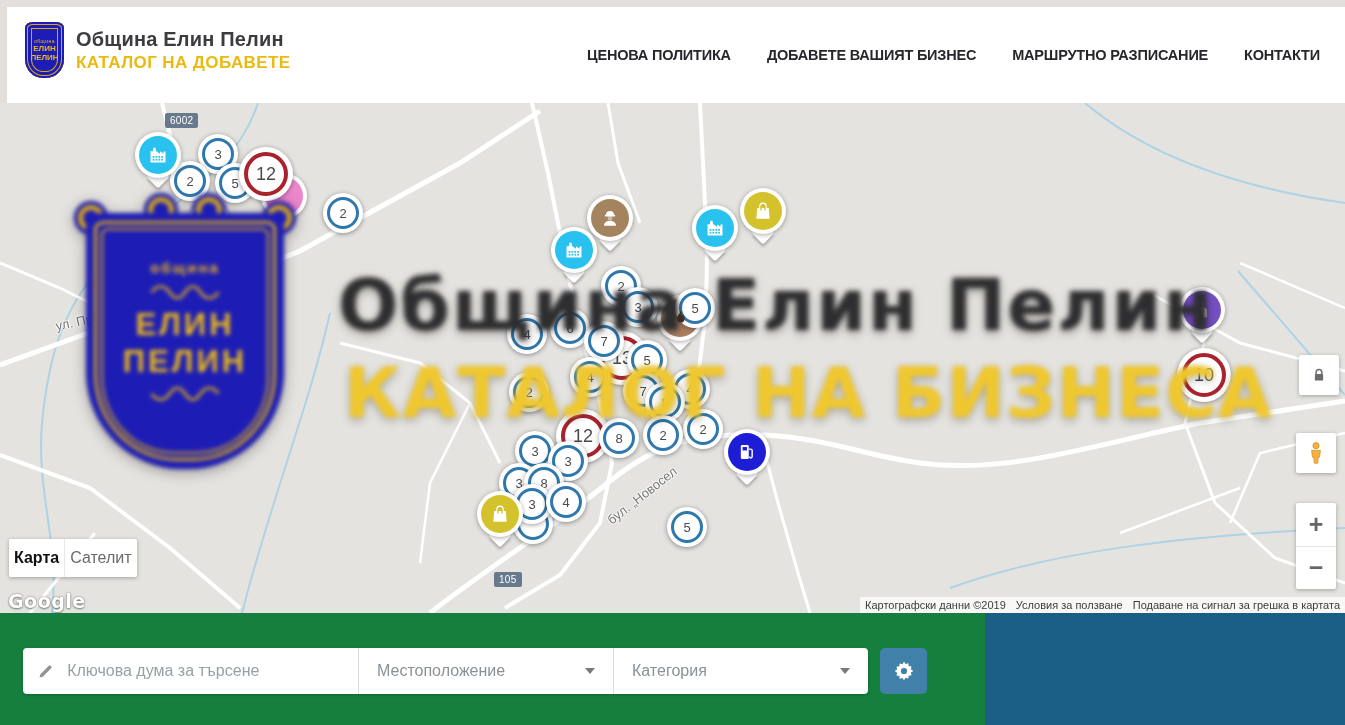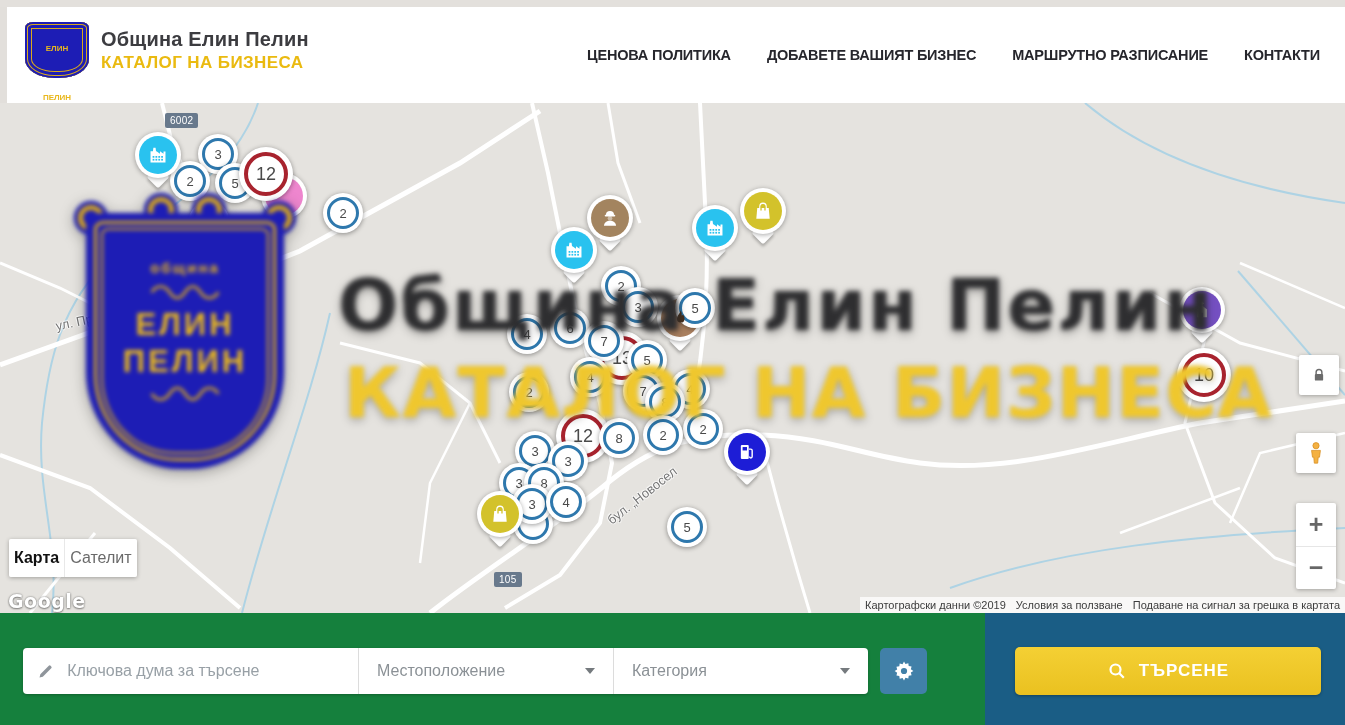--- a/index.html
+++ b/index.html
@@ -9,24 +9,24 @@
     background:#e2dfdb; font-family:"Liberation Sans", sans-serif;
   }
 
   
   .topstrip { position:absolute; top:0; left:0; right:0; height:7px; background:#e3e0dc; z-index:9; }
   .header {
     position:absolute; top:7px; left:7px; right:0; height:96px; background:#fff; z-index:8;
   }
   .brand { position:absolute; left:18px; top:15px; display:flex; align-items:center; gap:12px; }
   .seal-sm {
-    position:relative; width:64px; height:56px; background:#1d1db5;
+    position:relative; width:39px; height:56px; background:#1d1db5;
     border-radius:8px 8px 46% 46% / 6px 6px 34% 34%;
     box-shadow: inset 0 0 0 2px #1d1db5, inset 0 0 0 3px #d9a91c, inset 0 0 0 6px #1d1db5, inset 0 0 0 7px #d9a91c;
-    display:flex; flex-direction:column; align-items:center; justify-content:center;gap:40px;
+    display:flex; flex-direction:column; align-items:center; justify-content:center;
   }
   .seal-sm .st { font-size:5px; color:#e9b81d; letter-spacing:.5px; }
   .seal-sm .sn { font-size:8px; font-weight:700; color:#e9b81d; line-height:1.15; }
   .brand-text .bt1 { font-size:20px; font-weight:700; color:#3c3c40; letter-spacing:.2px; }
   .brand-text .bt2 { font-size:17px; font-weight:700; color:#eaba10; letter-spacing:.4px; margin-top:2px; }
   .nav { position:absolute; right:25px; top:0; height:96px; display:flex; align-items:center; gap:36px; }
   .nav-item { font-size:14.5px; font-weight:700; color:#26262c; letter-spacing:-0.2px; cursor:pointer; white-space:nowrap; }
 
   
   .map {
@@ -142,21 +142,21 @@
 
 <div class="header">
   <div class="brand">
     <div class="seal-sm">
       <span class="st">община</span>
       <span class="sn">ЕЛИН</span>
       <span class="sn">ПЕЛИН</span>
     </div>
     <div class="brand-text">
       <div class="bt1">Община Елин Пелин</div>
-      <div class="bt2">КАТАЛОГ НА БИЗНЕСА</div>
+      <div class="bt2">КАТАЛОГ НА ДОБАВЕТЕ</div>
     </div>
   </div>
   <div class="nav">
     <div class="nav-item">ЦЕНОВА ПОЛИТИКА</div>
     <div class="nav-item">ДОБАВЕТЕ ВАШИЯТ БИЗНЕС</div>
     <div class="nav-item">МАРШРУТНО РАЗПИСАНИЕ</div>
     <div class="nav-item">КОНТАКТИ</div>
   </div>
 </div>
 
@@ -485,20 +485,13 @@
     </div>
   </div>
 
   <button class="gearbtn" style="background: rgb(65, 128, 168);">
     <svg width="24" height="24" viewBox="0 0 20 20">
       <path fill="#fff" d="M10 2l1.2 2.1 2.4-.6.3 2.4 2.4.3-.6 2.4L17.8 10l-2.1 1.2.6 2.4-2.4.3-.3 2.4-2.4-.6L10 18l-1.2-2.1-2.4.6-.3-2.4-2.4-.3.6-2.4L2.2 10l2.1-1.2-.6-2.4 2.4-.3.3-2.4 2.4.6z"></path>
       <circle cx="10" cy="10" r="2.6" fill="#4180a8"></circle>
     </svg>
   </button>
 
-  <button class="searchbtn">
-    <svg width="20" height="20" viewBox="0 0 20 20">
-      <circle cx="8.5" cy="8.5" r="5" fill="none" stroke="#fff" stroke-width="2.2"></circle>
-      <path d="M12.3 12.3l4.5 4.5" stroke="#fff" stroke-width="2.2"></path>
-    </svg>
-    <span class="lbl">ТЪРСЕНЕ</span>
-  </button>
 </div>
 
 </body></html>

